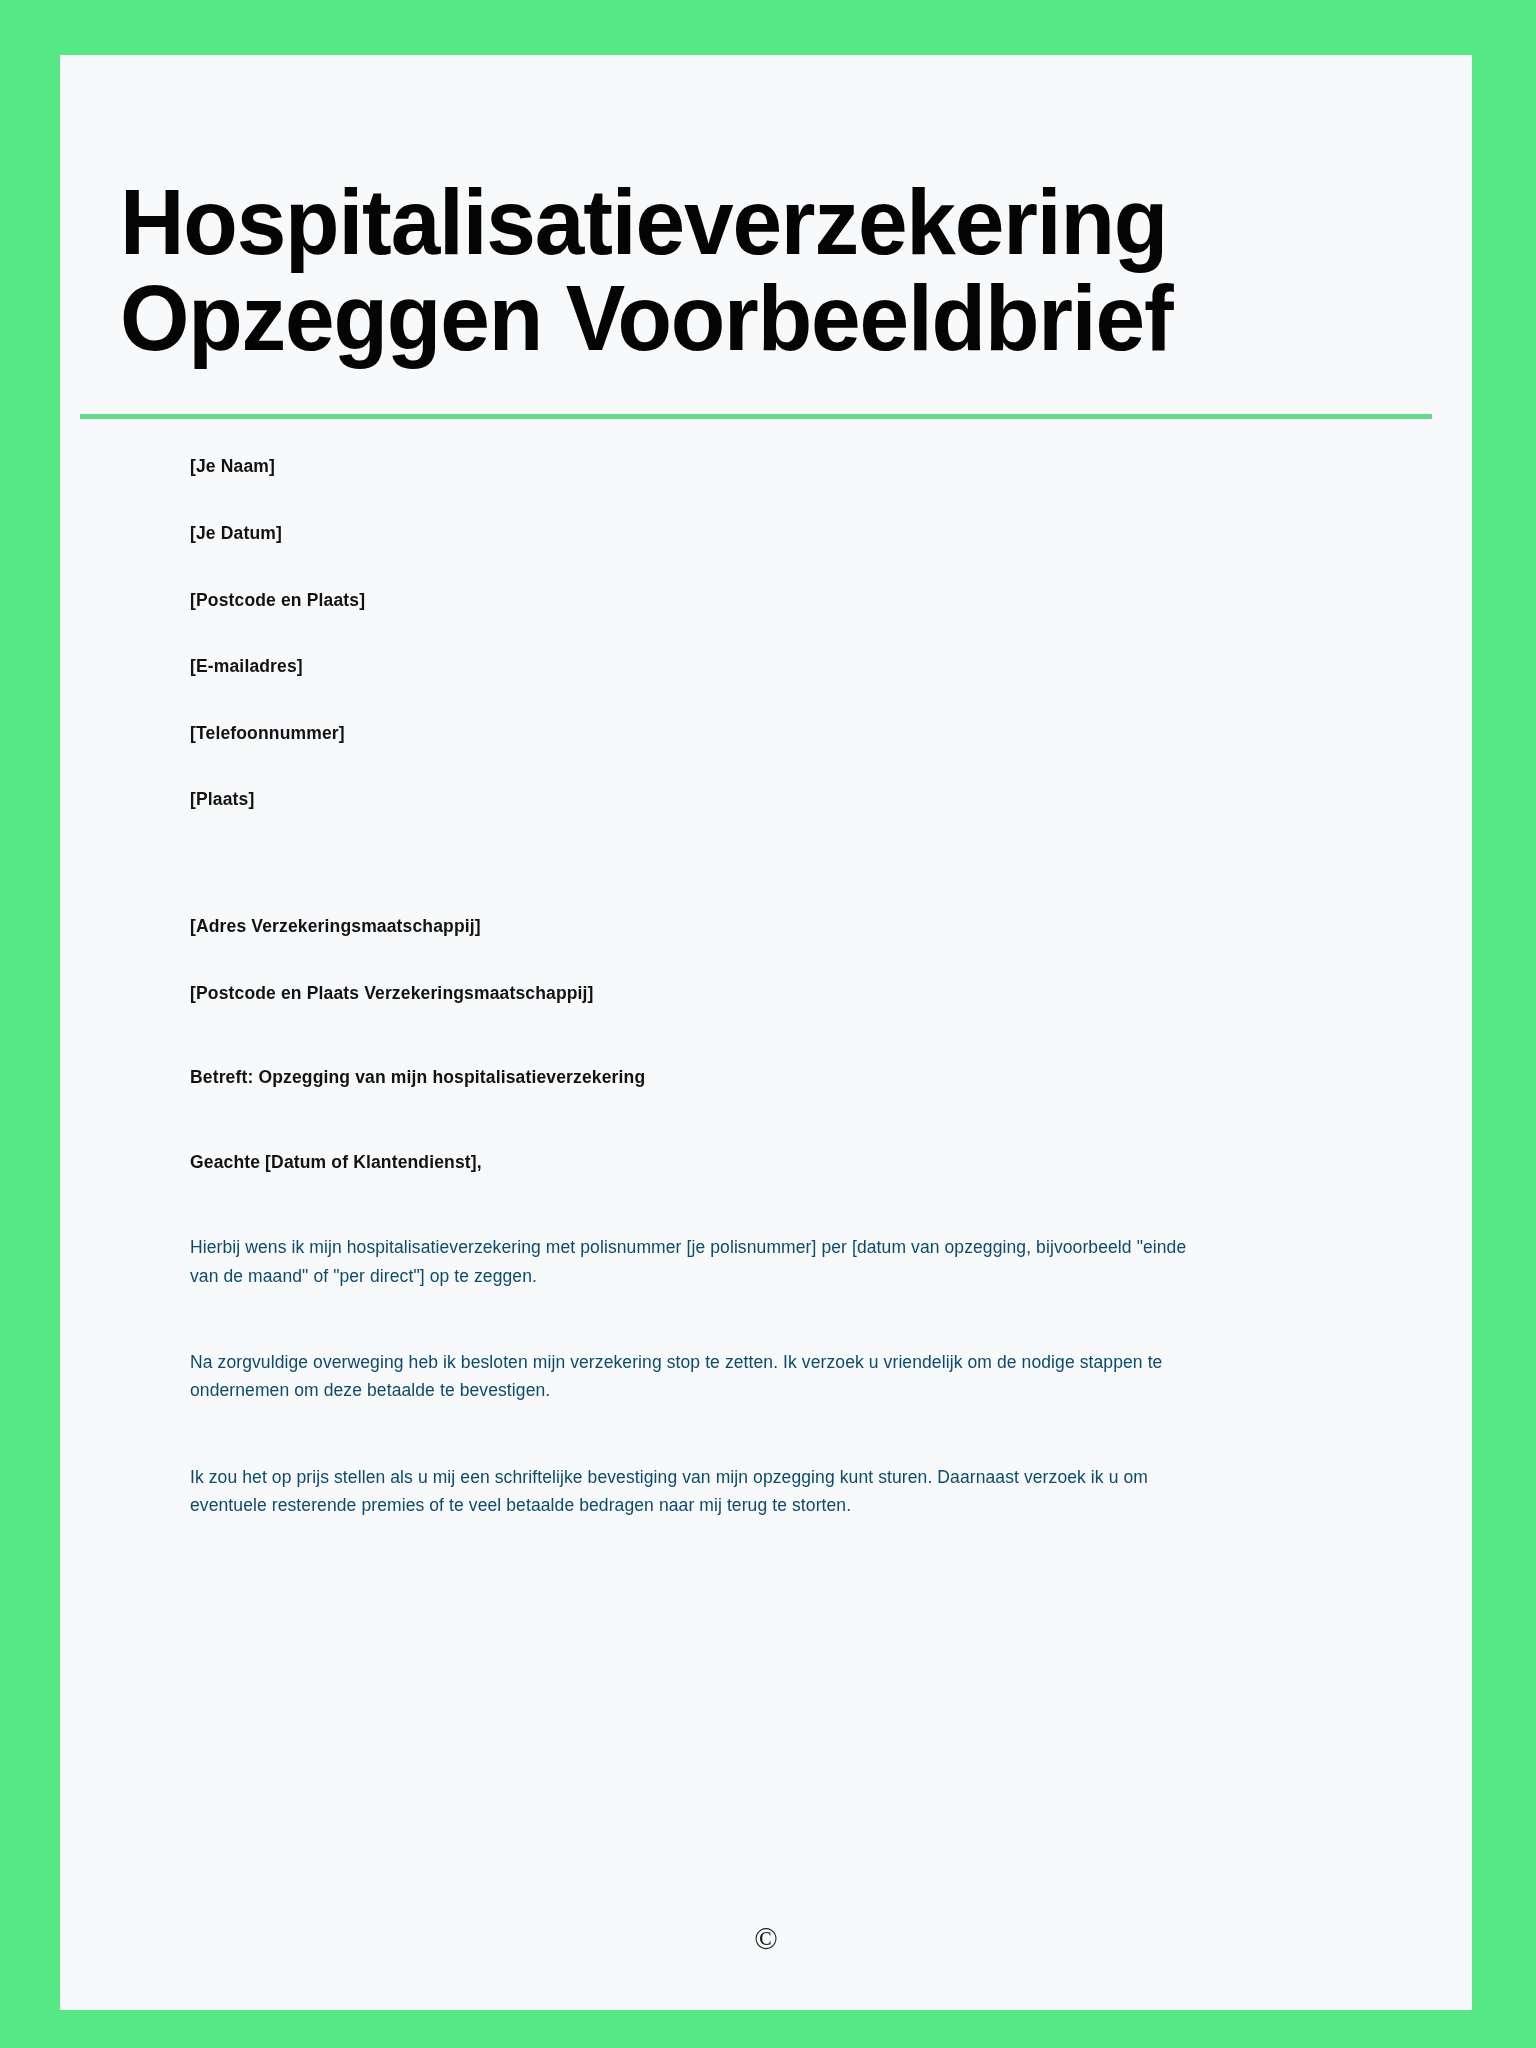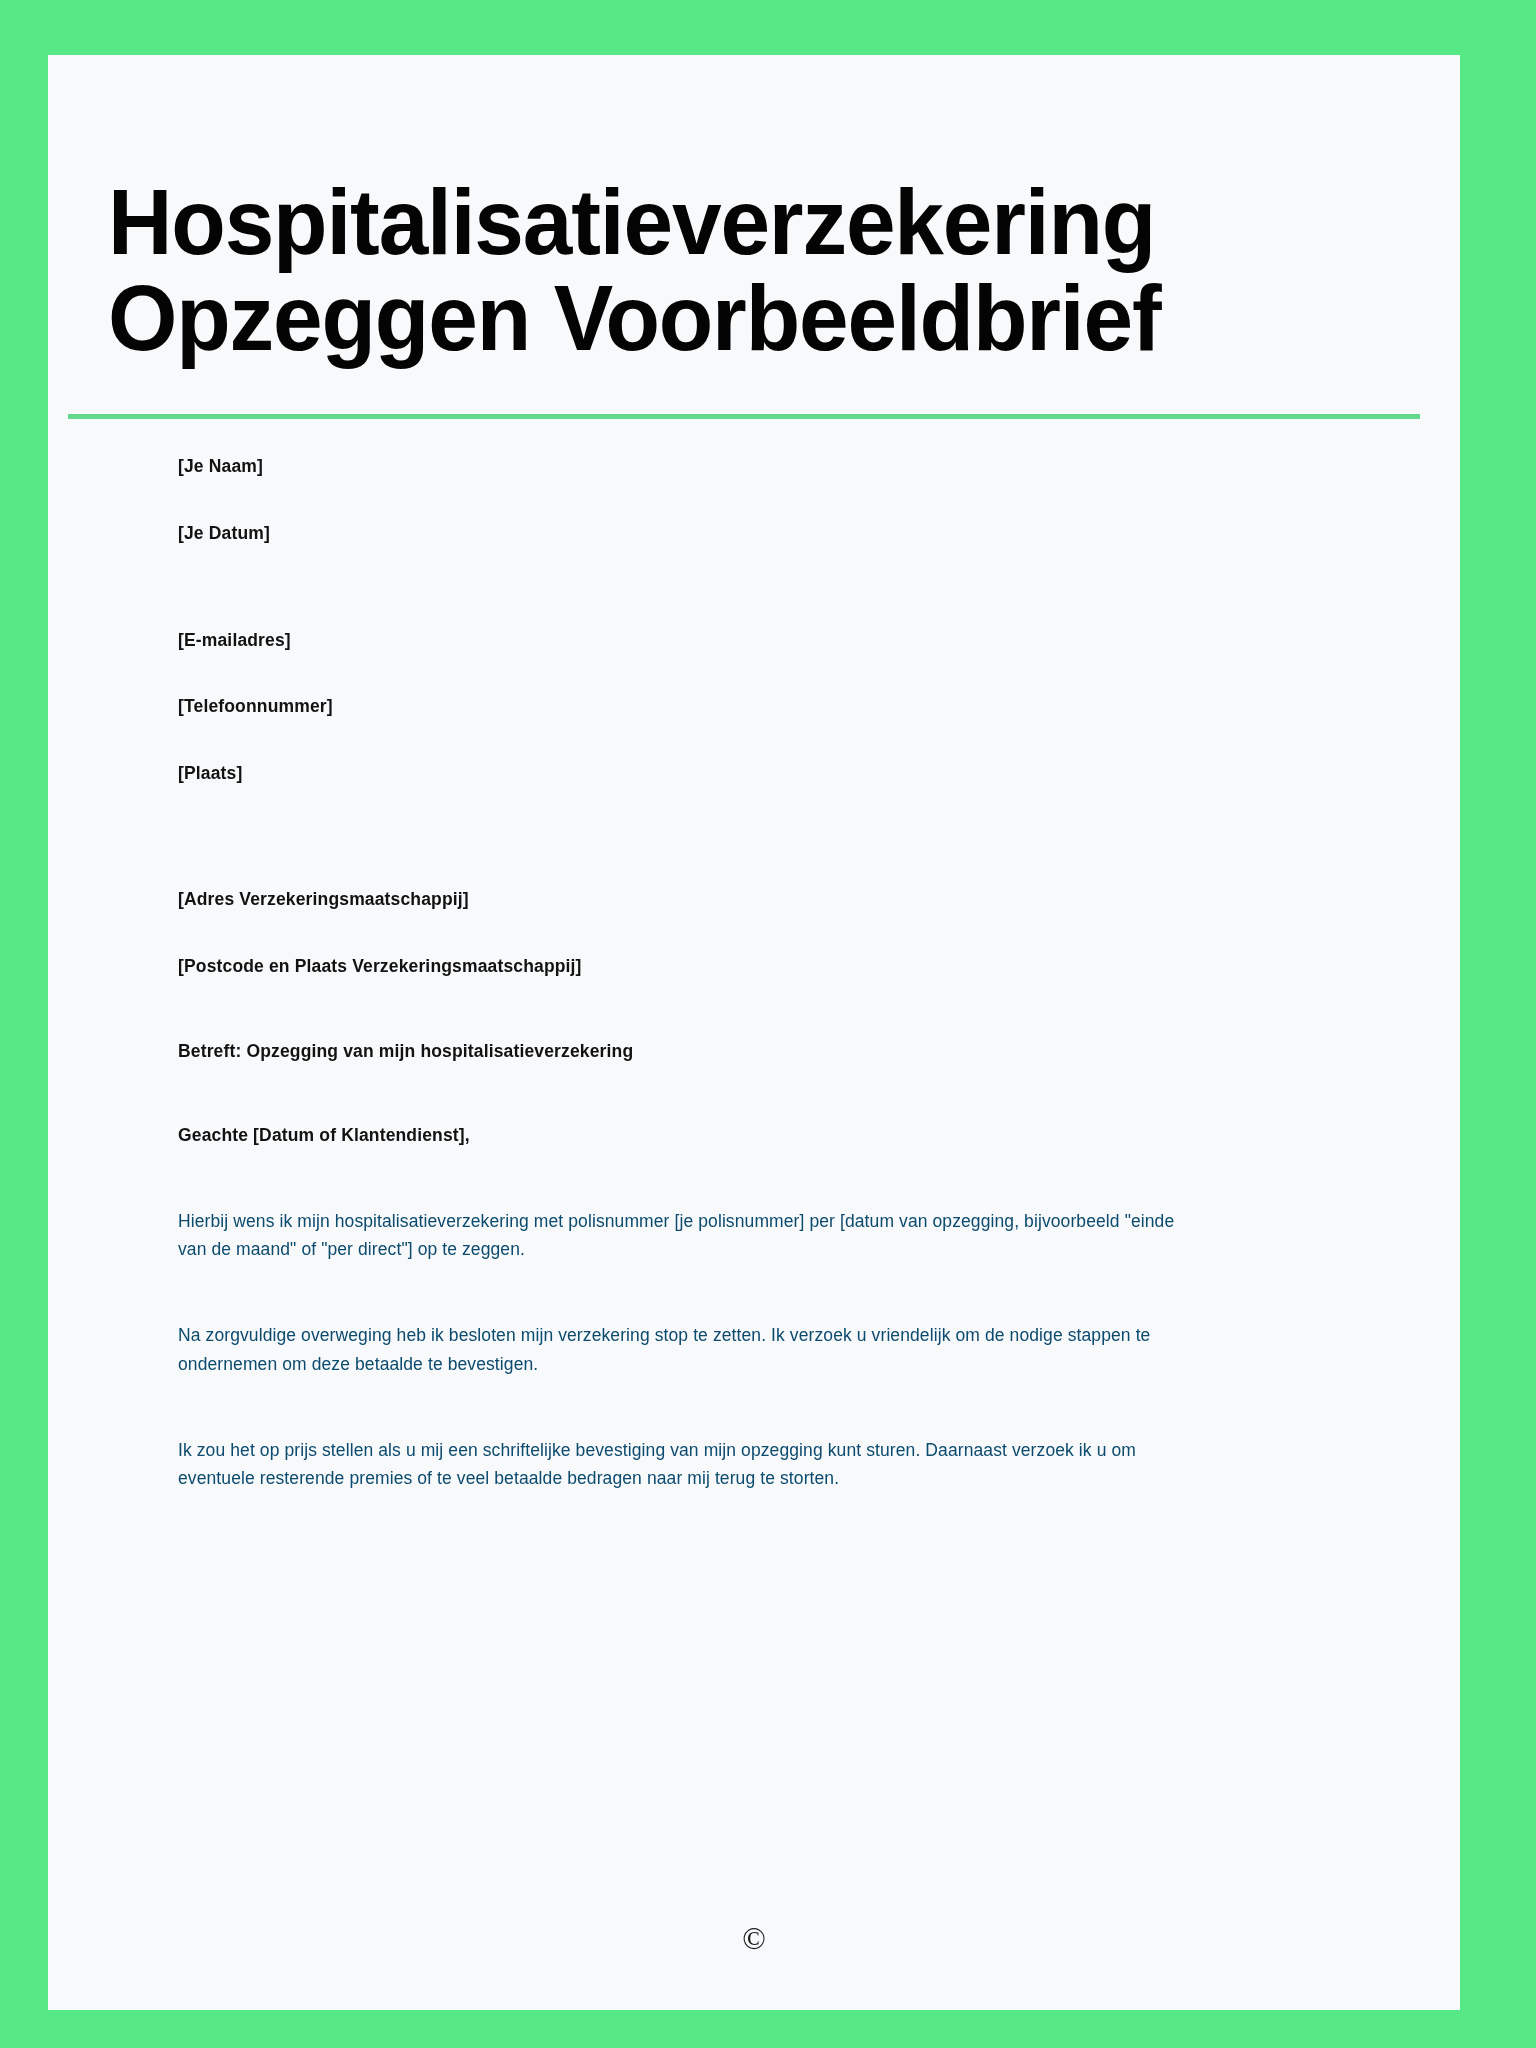--- a/index.html
+++ b/index.html
@@ -18,21 +18,21 @@
     width: 1536px;
     height: 2048px;
     background: #55e884;
     box-sizing: border-box;
     display: flex;
     justify-content: center;
     align-items: flex-start;
   }
   .sheet {
     position: absolute;
-    left: 48px;
+    left: 60px;
     top: 55px;
     width: 1412px;
     height: 1955px;
     background: #f7f9fb;
     box-sizing: border-box;
     overflow: hidden;
   }
   .title-block {
     padding: 120px 60px 0 60px;
   }
@@ -112,20 +112,21 @@
     <hr class="divider">
 
     <div class="letter-body">
 
       <p class="line">[Je Naam]</p>
       <div class="gap-sm"></div>
 
       <p class="line">[Je Datum]</p>
       <div class="gap-sm"></div>
 
+      <p class="line">[Postcode en Plaats]</p>
       <div class="gap-sm"></div>
 
       <p class="line">[E-mailadres]</p>
       <div class="gap-sm"></div>
 
       <p class="line">[Telefoonnummer]</p>
       <div class="gap-sm"></div>
 
       <p class="line">[Plaats]</p>
 

